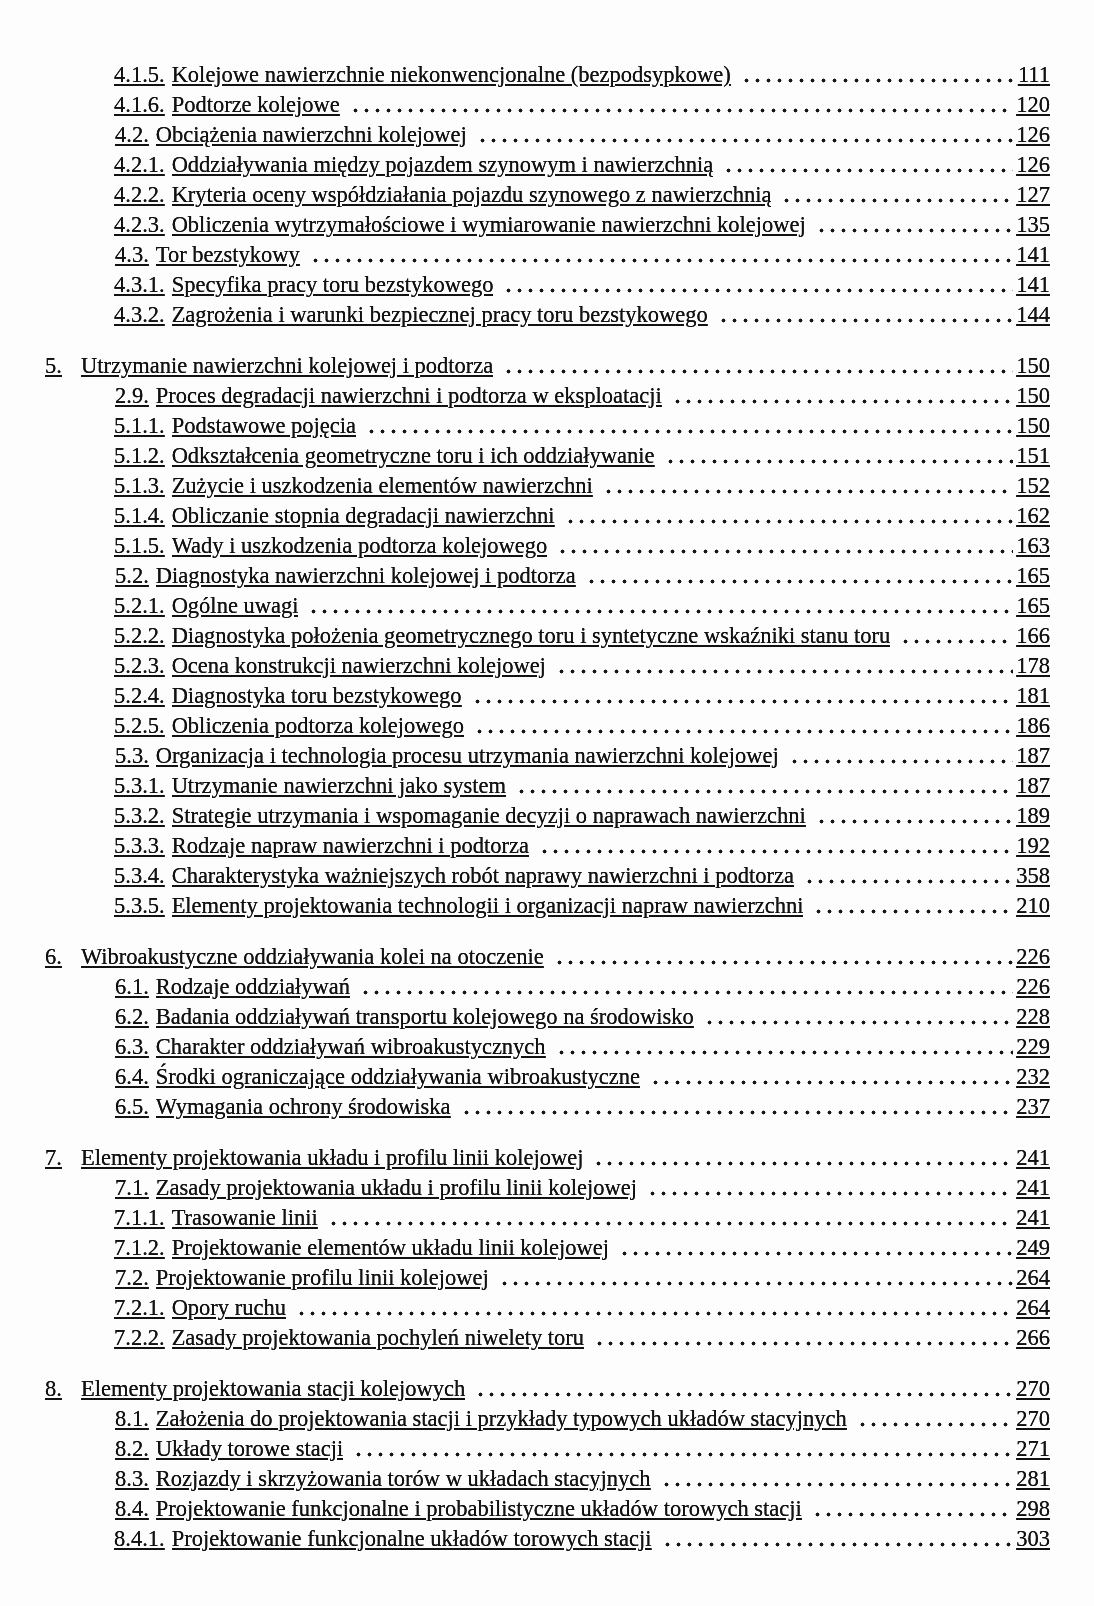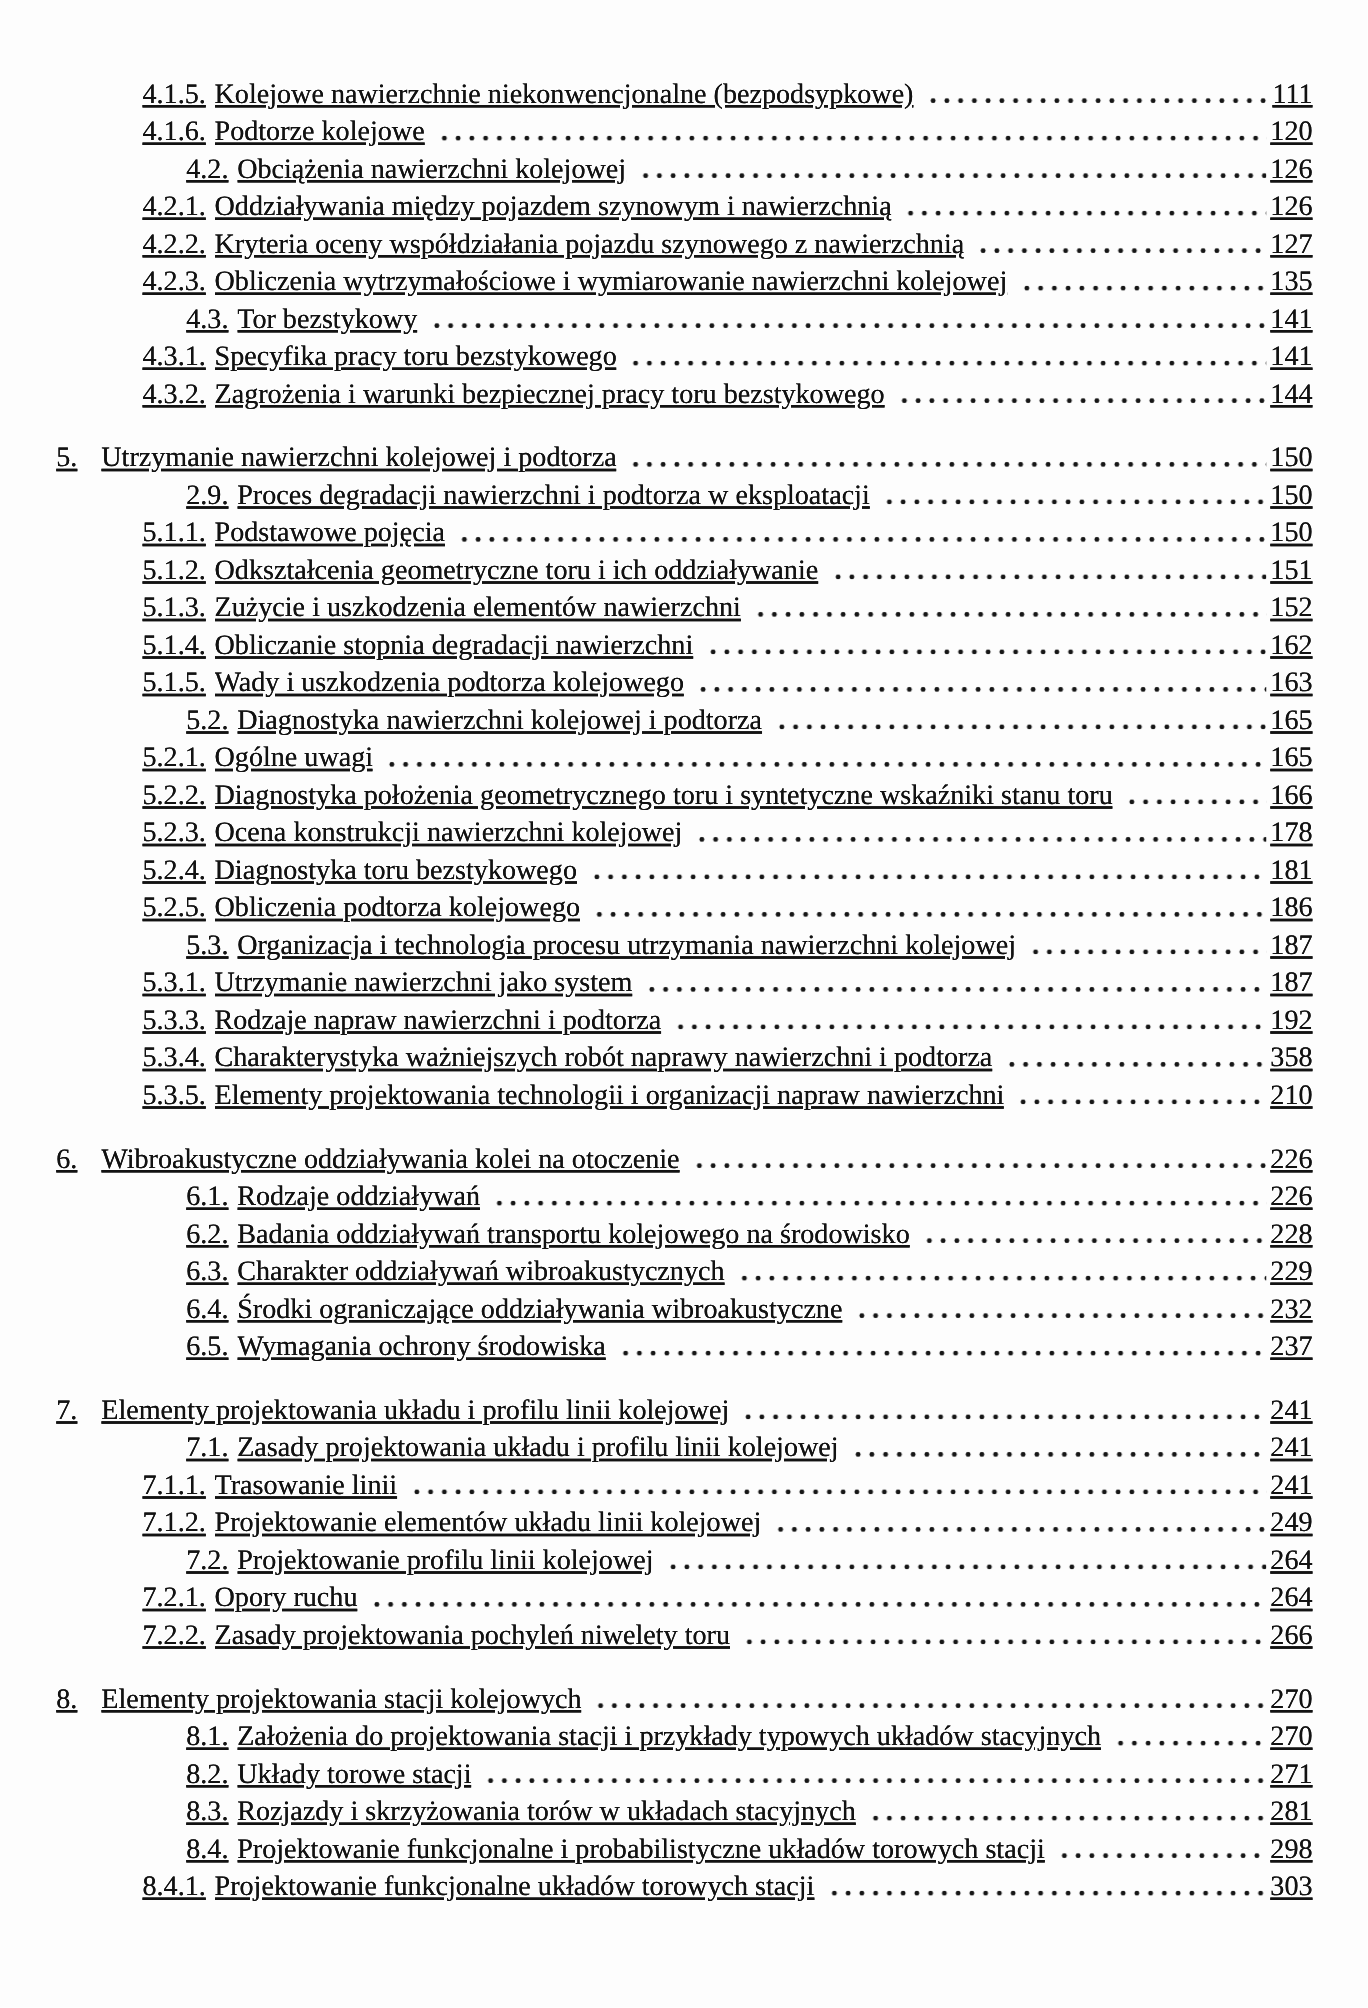--- a/index.html
+++ b/index.html
@@ -22,21 +22,21 @@
     display: flex;
     align-items: baseline;
     line-height: 30px;
     height: 30px;
     font-size: 22.5px;
     white-space: nowrap;
     text-shadow: 0 0 0.5px currentColor; 
     text-decoration: underline;
   }
   .lvl0 { padding-left: 45px; margin-top: 21px; }
-  .lvl1 { padding-left: 115px; margin-left: 34px; }
+  .lvl1 { padding-left: 115px; }
   .lvl2 { padding-left: 114px; }
   .label { margin-right: 7px; flex: 0 0 auto; }
   .lvl0 .label { min-width: 29px; }
   .title { flex: 0 1 auto; overflow: hidden; }
   .leader {
     flex: 1 1 auto;
     min-width: 4px;
     align-self: stretch;
     margin: 0 3px 0 8px;
     background-image: radial-gradient(circle, #161616 1.7px, rgba(0,0,0,0) 2.2px);
@@ -189,20 +189,26 @@
         <span class="leader"></span>
         <span class="page-num">187</span>
       </div>
       <div class="row lvl2">
         <span class="label">5.3.1.</span>
         <span class="title">Utrzymanie nawierzchni jako system</span>
         <span class="leader"></span>
         <span class="page-num">187</span>
       </div>
       <div class="row lvl2">
+        <span class="label">5.3.2.</span>
+        <span class="title">Strategie utrzymania i wspomaganie decyzji o naprawach nawierzchni</span>
+        <span class="leader"></span>
+        <span class="page-num">189</span>
+      </div>
+      <div class="row lvl2">
         <span class="label">5.3.3.</span>
         <span class="title">Rodzaje napraw nawierzchni i podtorza</span>
         <span class="leader"></span>
         <span class="page-num">192</span>
       </div>
       <div class="row lvl2">
         <span class="label">5.3.4.</span>
         <span class="title">Charakterystyka ważniejszych robót naprawy nawierzchni i podtorza</span>
         <span class="leader"></span>
         <span class="page-num">358</span>

